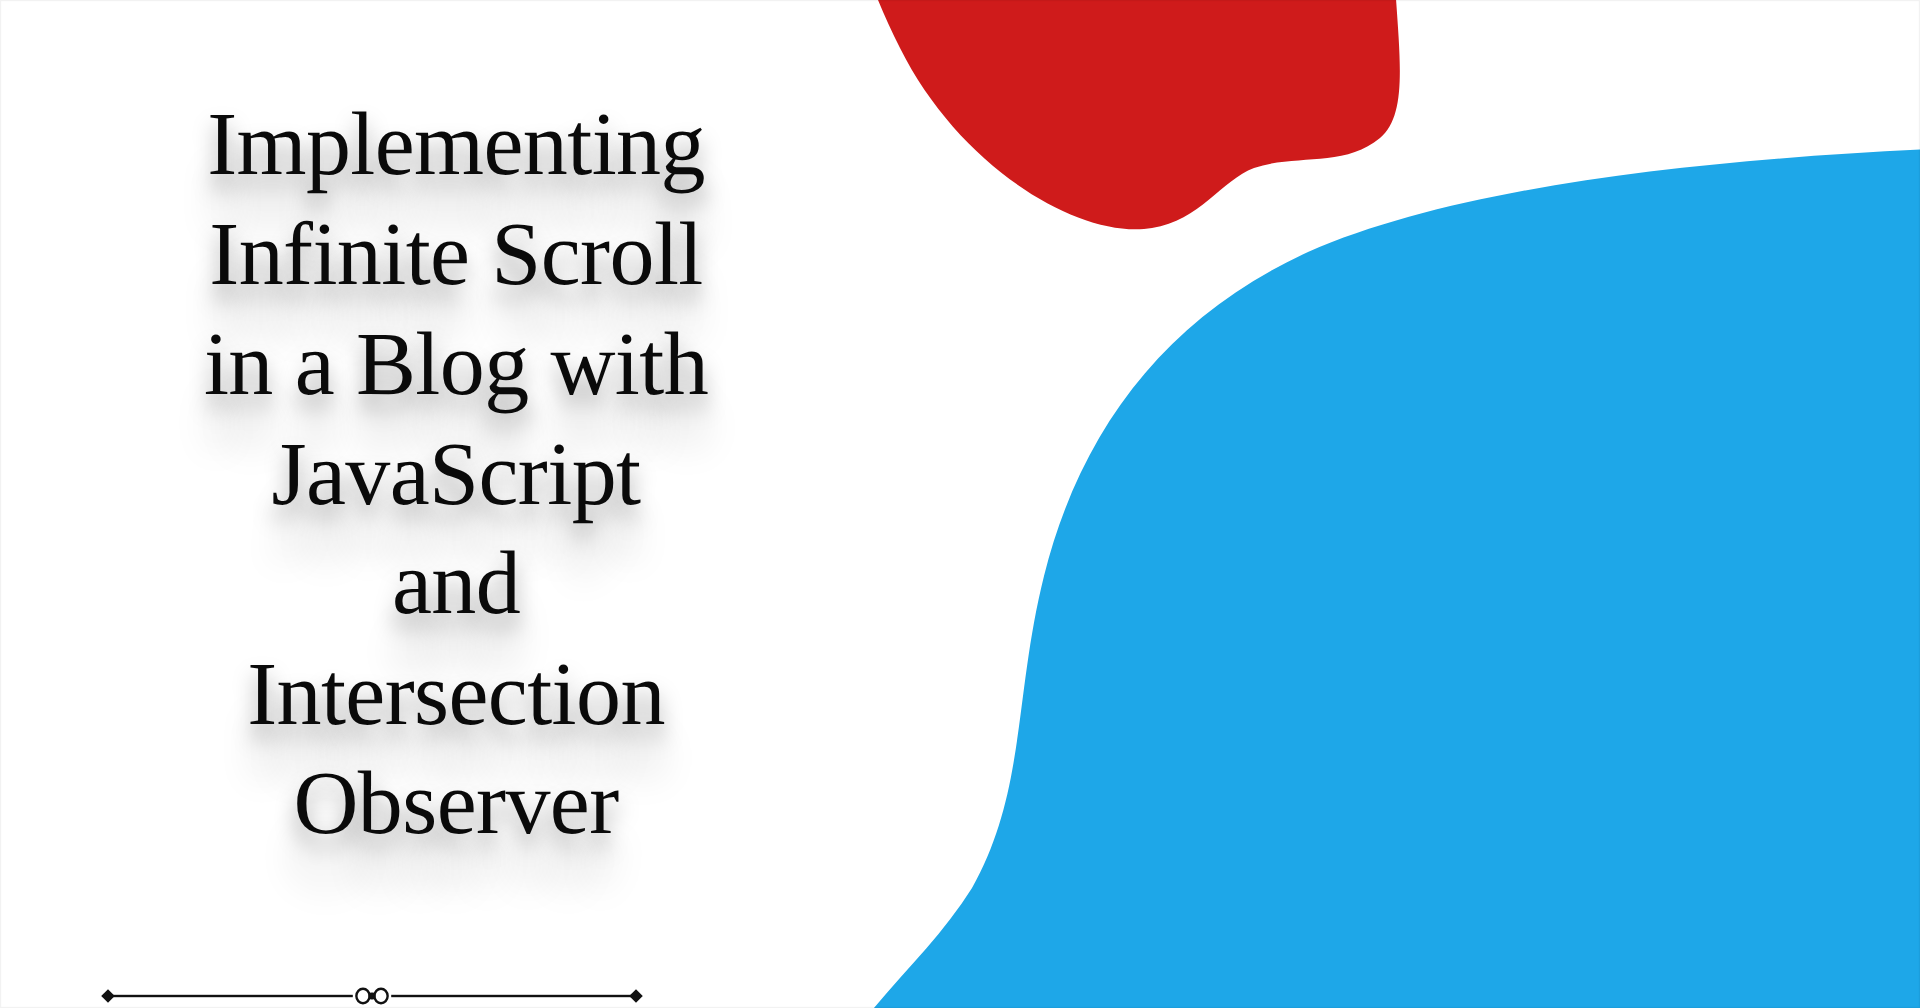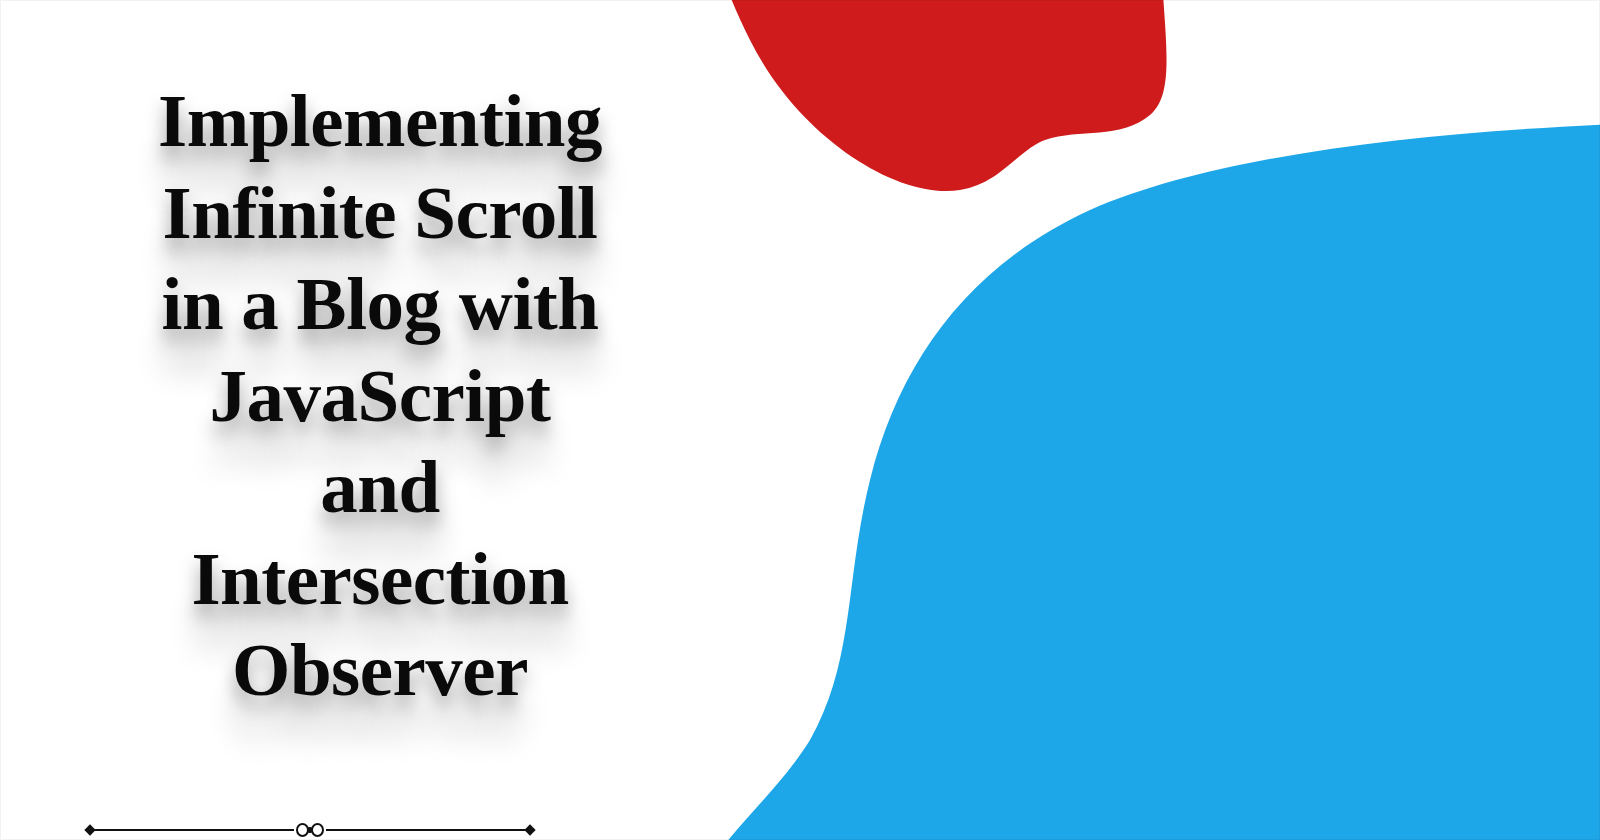--- a/index.html
+++ b/index.html
@@ -27,21 +27,21 @@
       position: absolute;
       left: 100px;
       top: 75px;
       width: 560px;
       text-align: center;
     }
 
     .title-text {
       font-size: 75px;
       line-height: 1.22;
-      font-weight: 700;
+      font-weight: 400;
       color: #0a0a0a;
       text-shadow:
         0 12px 18px rgba(0,0,0,0.35),
         0 44px 30px rgba(0,0,0,0.18);
       white-space: pre-line;
       letter-spacing: -0.5px;
     }
 
     .divider {
       position: absolute;

